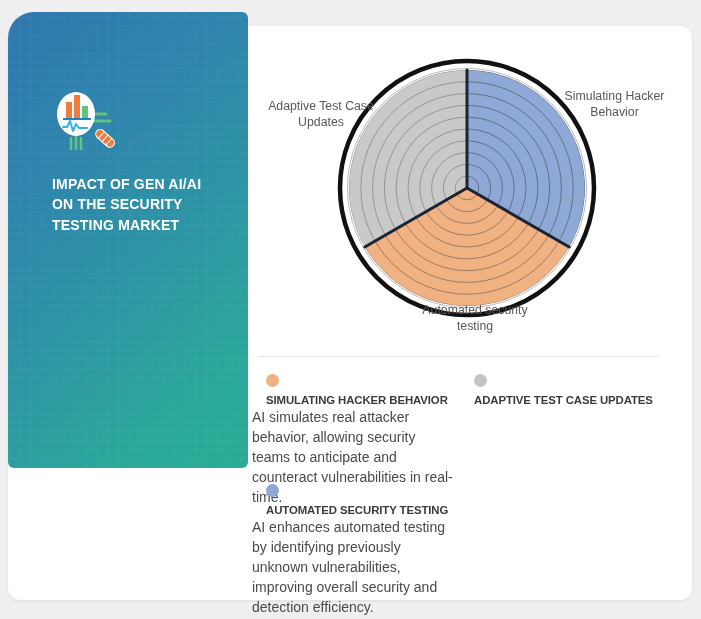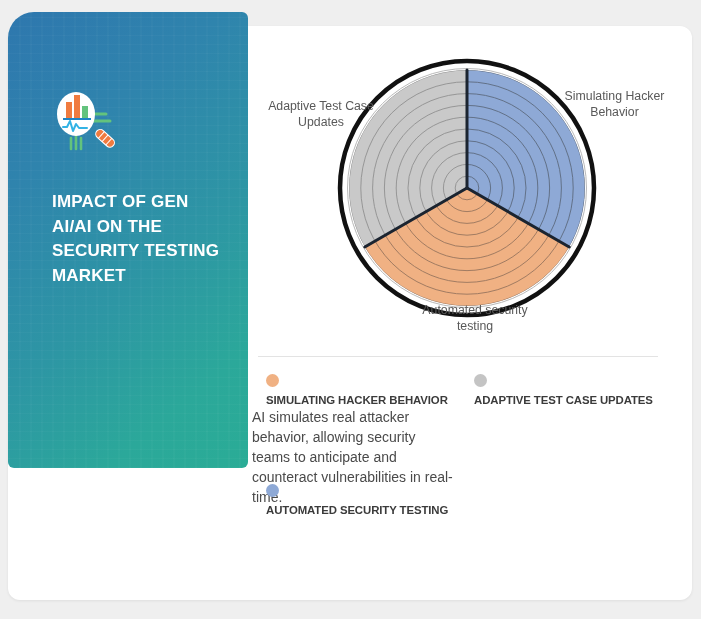--- a/index.html
+++ b/index.html
@@ -27,22 +27,22 @@
   }
   .panel-noise{
     position:absolute;inset:0;
     background-image:
       repeating-linear-gradient(0deg, rgba(255,255,255,0.035) 0 1px, rgba(0,0,0,0) 1px 9px),
       repeating-linear-gradient(90deg, rgba(255,255,255,0.03) 0 2px, rgba(0,0,0,0) 2px 11px);
     opacity:.85;
   }
   .panel-icon{position:absolute;left:41px;top:78px;width:72px;height:62px;}
   .panel-title{
-    position:absolute;left:44px;top:178px;width:170px;
-    color:#ffffff;font-weight:bold;font-size:17px;line-height:1.45;
+    position:absolute;left:44px;top:162px;width:170px;
+    color:#ffffff;font-weight:bold;font-size:14px;line-height:1.45;
     letter-spacing:.2px;
   }
 
   
   .divider{
     position:absolute;left:258px;top:356px;width:400px;height:1px;
     background:#e3e3e3;
   }
 
   
@@ -208,17 +208,18 @@
     </div>
 
     <div class="legend-col" id="legend-adaptive">
       <span class="legend-dot" style="background:#c4c4c4"></span>
       <div class="legend-title">ADAPTIVE TEST CASE UPDATES</div>
     </div>
 
     <div class="legend-col" id="legend-automated">
       <span class="legend-dot" style="background:#8ea9d6"></span>
       <div class="legend-title">AUTOMATED SECURITY TESTING</div>
+      <div class="legend-body">AI enhances automated testing by identifying previously unknown vulnerabilities, improving overall security and detection efficiency.</div>
     </div>
 
   </div>
 
 </div>
 
 </body></html>

